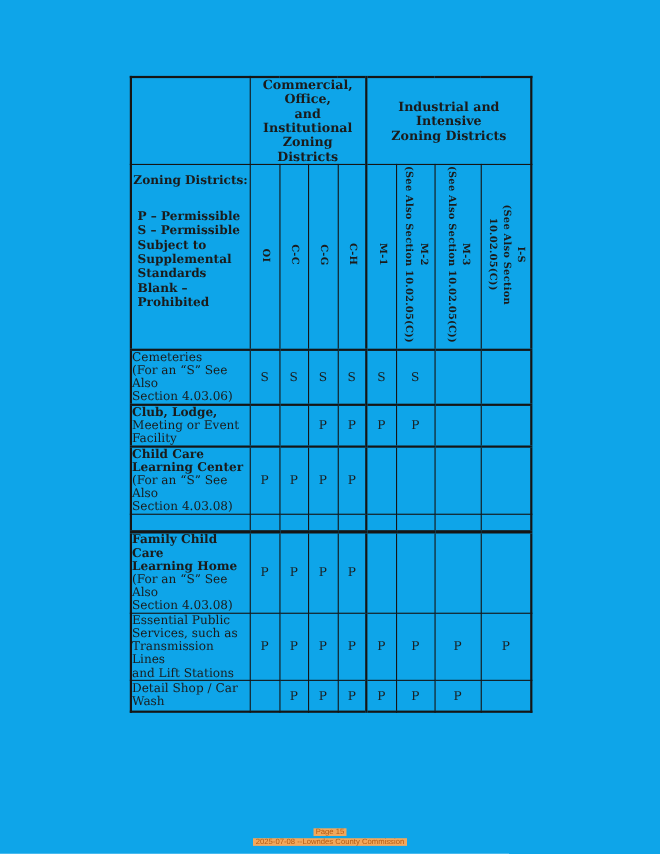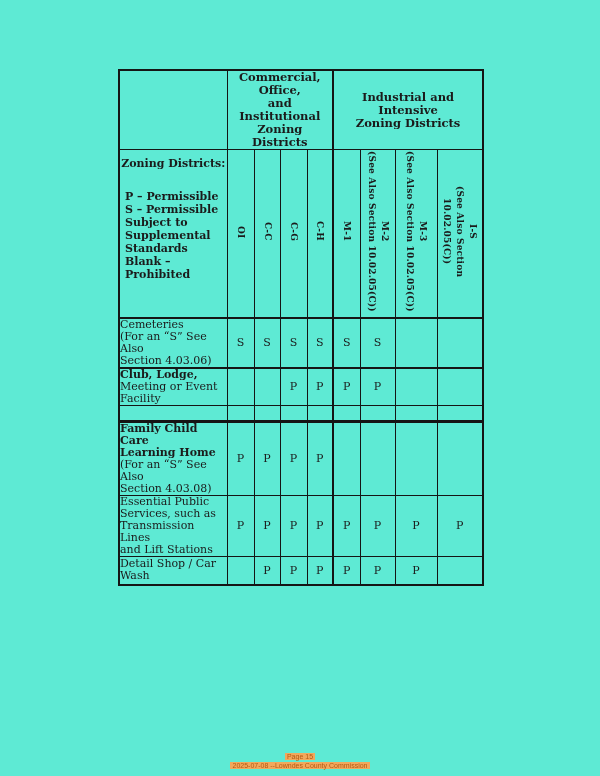--- a/index.html
+++ b/index.html
@@ -1,16 +1,16 @@
 <!DOCTYPE html>
 <html><head>
 <meta charset="utf-8">
 <style>
   html,body{margin:0;padding:0;}
-  .page{position:relative;width:600px;height:776px;background:#5eead4;overflow:hidden;
+  .page{position:relative;width:600px;height:776px;background:#0ea5e9;overflow:hidden;
         font-family:"DejaVu Serif",serif;color:#1b1b1b;}
   table.zt{position:absolute;left:118px;top:69px;width:364px;border-collapse:collapse;
            table-layout:fixed;border:2px solid #151515;}
   table.zt td{border:1px solid #151515;padding:0;overflow:hidden;}
   
   tr.grow{height:50px;}
   td.group{text-align:center;vertical-align:middle;font-weight:bold;font-size:11.5px;
            line-height:13px;white-space:pre-line;}
   
   tr.hrow{height:168px;}
@@ -116,20 +116,36 @@
       <td class="v"></td>
       <td class="v"></td>
       <td class="v">P</td>
       <td class="v">P</td>
       <td class="v gl">P</td>
       <td class="v">P</td>
       <td class="v"></td>
       <td class="v"></td>
     </tr>
 
+    <tr class="tt" style="height:51px">
+      <td class="lbl">
+            <span class="b">Child Care
+Learning Center</span>
+            <span class="n">(For an “S” See Also
+Section 4.03.08)</span>
+          </td>
+      <td class="v">P</td>
+      <td class="v">P</td>
+      <td class="v">P</td>
+      <td class="v">P</td>
+      <td class="v gl"></td>
+      <td class="v"></td>
+      <td class="v"></td>
+      <td class="v"></td>
+    </tr>
 
     <tr style="height:16px">
       <td class="lbl">
             <span class="b"></span>
             <span class="n"></span>
           </td>
       <td class="v"></td>
       <td class="v"></td>
       <td class="v"></td>
       <td class="v"></td>

